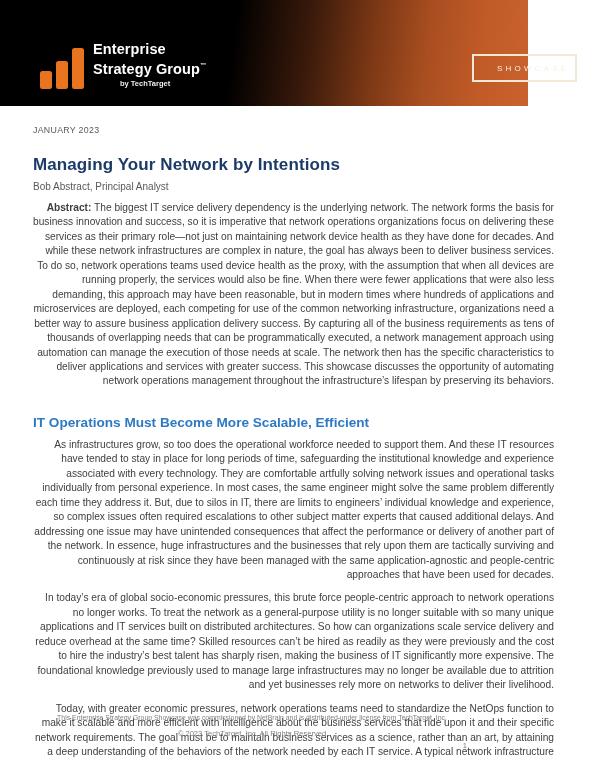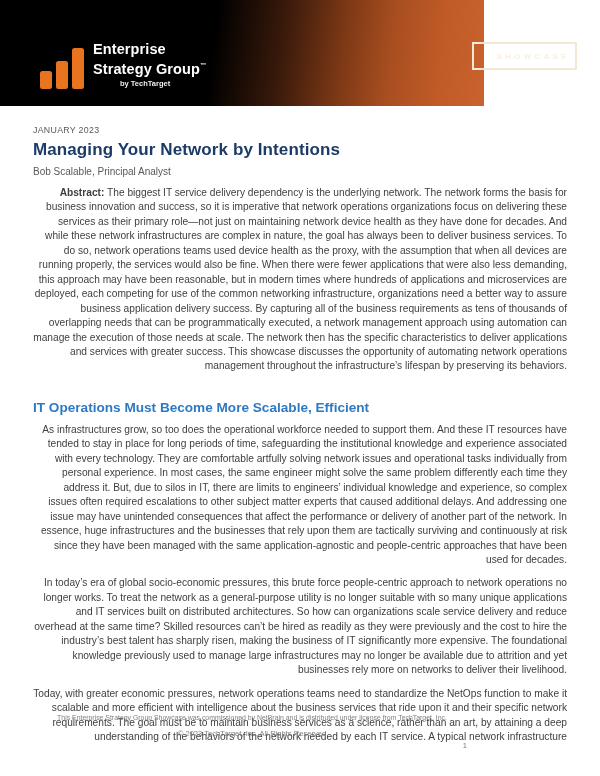--- a/index.html
+++ b/index.html
@@ -10,21 +10,21 @@
     position: relative;
     background: #ffffff;
     font-family: "Liberation Sans", sans-serif;
     overflow: hidden;
   }
 
   
   .banner {
     position: absolute;
     top: 0; left: 0;
-    width: 484px;
+    width: 528px;
     height: 106px;
     background: linear-gradient(97deg,
       #000000 0%, #000000 44%,
       #3a1a0b 58%, #7c3815 70%,
       #a84e20 80%, #c05a27 90%, #c9622e 100%);
   }
   .logo {
     position: absolute;
     left: 40px;
     top: 41px;
@@ -56,53 +56,53 @@
   .logo-byline {
     font-size: 7.5px;
     font-weight: bold;
     margin-top: 2px;
     color: #f0ede9;
     padding-left: 27px;
   }
   .badge {
     position: absolute;
     left: 472px;
-    top: 42px;
+    top: 54px;
     width: 105px;
     height: 28px;
     border: 2px solid #f2e8d6;
     display: flex;
     align-items: center;
     justify-content: center;
     color: #f7f0e2;
     font-size: 8px;
-    font-weight: bold;
+    font-weight: normal;
     letter-spacing: 3.2px;
     text-indent: 3.2px;
     padding-left: 14px;
   }
 
   
   .content {
     position: absolute;
     top: 106px;
     left: 0;
     width: 600px;
-    padding: 19px 33px 0 33px;
+    padding: 19px 46px 0 33px;
   }
   .doc-date {
     font-size: 8.8px;
     color: #595959;
     letter-spacing: 0.3px;
   }
   .doc-title {
     font-size: 17px;
     font-weight: bold;
     color: #1c3b66;
-    margin-top: 5px;
+    margin-top: 20px;
     letter-spacing: 0.1px;
   }
   .doc-author {
     font-size: 10px;
     color: #595959;
     margin-top: 6px;
   }
   .para {
     font-size: 10.2px;
     line-height: 14.45px;
@@ -161,21 +161,21 @@
       </div>
       <div class="logo-byline">by TechTarget</div>
     </div>
   </div>
   <div class="badge">SHOWCASE</div>
 </div>
 
 <div class="content">
   <div class="doc-date">JANUARY 2023</div>
   <h1 class="doc-title">Managing Your Network by Intentions</h1>
-  <div class="doc-author">Bob Scalable, Principal Analyst</div>
+  <div class="doc-author">Bob Abstract, Principal Analyst</div>
 
   <p class="para"><span class="abstract-label">Abstract:</span><span> The biggest IT service delivery dependency is the underlying network. The network forms the basis for business innovation and success, so it is imperative that network operations organizations focus on delivering these services as their primary role—not just on maintaining network device health as they have done for decades. And while these network infrastructures are complex in nature, the goal has always been to deliver business services. To do so, network operations teams used device health as the proxy, with the assumption that when all devices are running properly, the services would also be fine. When there were fewer applications that were also less demanding, this approach may have been reasonable, but in modern times where hundreds of applications and microservices are deployed, each competing for use of the common networking infrastructure, organizations need a better way to assure business application delivery success. By capturing all of the business requirements as tens of thousands of overlapping needs that can be programmatically executed, a network management approach using automation can manage the execution of those needs at scale. The network then has the specific characteristics to deliver applications and services with greater success. This showcase discusses the opportunity of automating network operations management throughout the infrastructure’s lifespan by preserving its behaviors.</span></p>
 
   <h2 class="section-heading">IT Operations Must Become More Scalable, Efficient</h2>
 
   <p class="para">As infrastructures grow, so too does the operational workforce needed to support them. And these IT resources have tended to stay in place for long periods of time, safeguarding the institutional knowledge and experience associated with every technology. They are comfortable artfully solving network issues and operational tasks individually from personal experience. In most cases, the same engineer might solve the same problem differently each time they address it. But, due to silos in IT, there are limits to engineers’ individual knowledge and experience, so complex issues often required escalations to other subject matter experts that caused additional delays. And addressing one issue may have unintended consequences that affect the performance or delivery of another part of the network. In essence, huge infrastructures and the businesses that rely upon them are tactically surviving and continuously at risk since they have been managed with the same application-agnostic and people-centric approaches that have been used for decades.</p>
   <p class="para">In today’s era of global socio-economic pressures, this brute force people-centric approach to network operations no longer works. To treat the network as a general-purpose utility is no longer suitable with so many unique applications and IT services built on distributed architectures. So how can organizations scale service delivery and reduce overhead at the same time? Skilled resources can’t be hired as readily as they were previously and the cost to hire the industry’s best talent has sharply risen, making the business of IT significantly more expensive. The foundational knowledge previously used to manage large infrastructures may no longer be available due to attrition and yet businesses rely more on networks to deliver their livelihood.</p>
   <p class="para">Today, with greater economic pressures, network operations teams need to standardize the NetOps function to make it scalable and more efficient with intelligence about the business services that ride upon it and their specific network requirements. The goal must be to maintain business services as a science, rather than an art, by attaining a deep understanding of the behaviors of the network needed by each IT service. A typical network infrastructure</p>
 </div>
 

